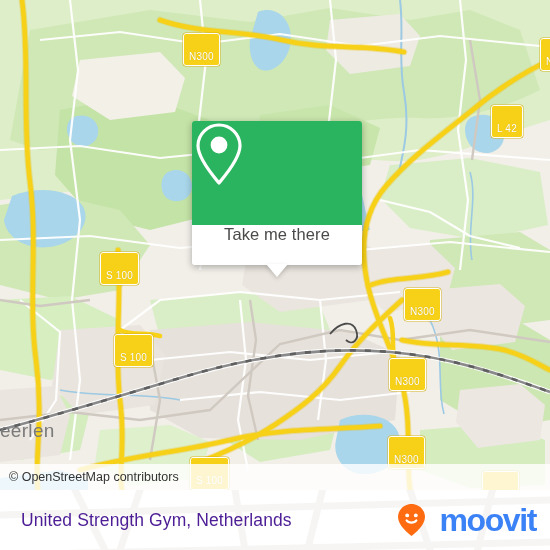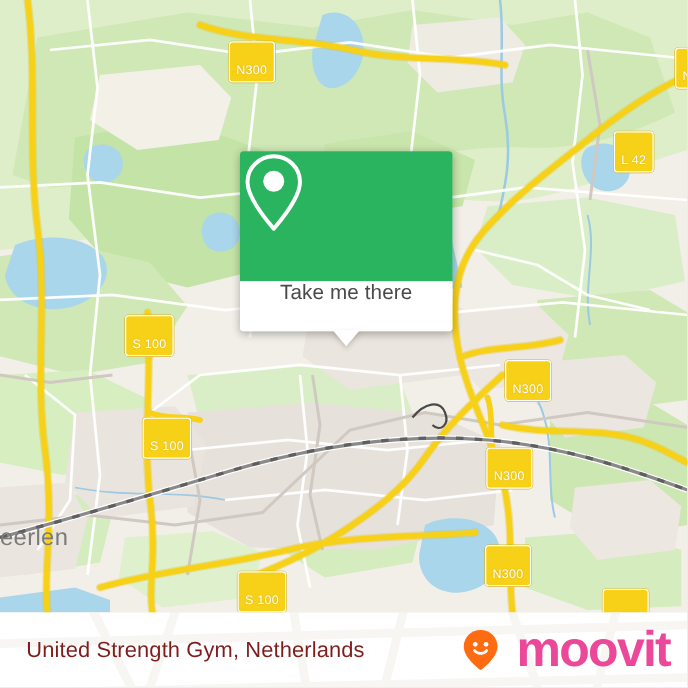--- a/index.html
+++ b/index.html
@@ -79,28 +79,28 @@
   }
 
   
   #footer{
     position:absolute;left:0;top:490px;width:550px;height:60px;
     background:#ffffff;overflow:hidden;
   }
   #footer-watermark{position:absolute;left:0;top:-30px;width:550px;height:120px;opacity:.55;}
   #footer-title{
     position:absolute;left:21px;top:50%;transform:translateY(-50%);
-    font-size:17.5px;color:#7f1d1d;letter-spacing:.1px;white-space:nowrap;
+    font-size:17.5px;color:#4c1d95;letter-spacing:.1px;white-space:nowrap;
   }
   #brand{
     position:absolute;right:14px;top:50%;transform:translateY(-50%);
     display:flex;align-items:center;
   }
   #brand-word{
-    font-size:40px;font-weight:bold;color:#ec4899;letter-spacing:-1.4px;
+    font-size:32px;font-weight:bold;color:#3b82f6;letter-spacing:-1.4px;
     line-height:36px;margin-left:14px;
   }
 </style>
 </head>
 <body>
 
 <div id="app">
 
   <div id="map">
     <svg width="550" height="490" viewBox="0 0 550 490">
@@ -230,20 +230,23 @@
           <path d="M27 4 C15.5 4 6 13.2 6 24.6 C6 38 22 56 27 62 C32 56 48 38 48 24.6 C48 13.2 38.5 4 27 4 Z" fill="none" stroke="#ffffff" stroke-width="3.2" stroke-linejoin="round"></path>
           <circle cx="27" cy="24" r="8.4" fill="#ffffff"></circle>
         </svg>
       </div>
       <div id="card-white">
         <span id="card-label">Take me there</span>
         <span id="card-tail"></span>
       </div>
     </div>
 
+    <div id="attrib">
+      <span>© OpenStreetMap contributors</span>
+    </div>
   </div>
 
   <div id="footer">
     <svg id="footer-watermark" viewBox="0 0 550 120">
       <g stroke="#f0eeea" stroke-width="7" fill="none">
         <path d="M60,0 L120,120"></path>
         <path d="M150,0 L110,120"></path>
         <path d="M0,55 L550,40"></path>
         <path d="M230,0 L250,120"></path>
         <path d="M330,0 L300,120"></path>

